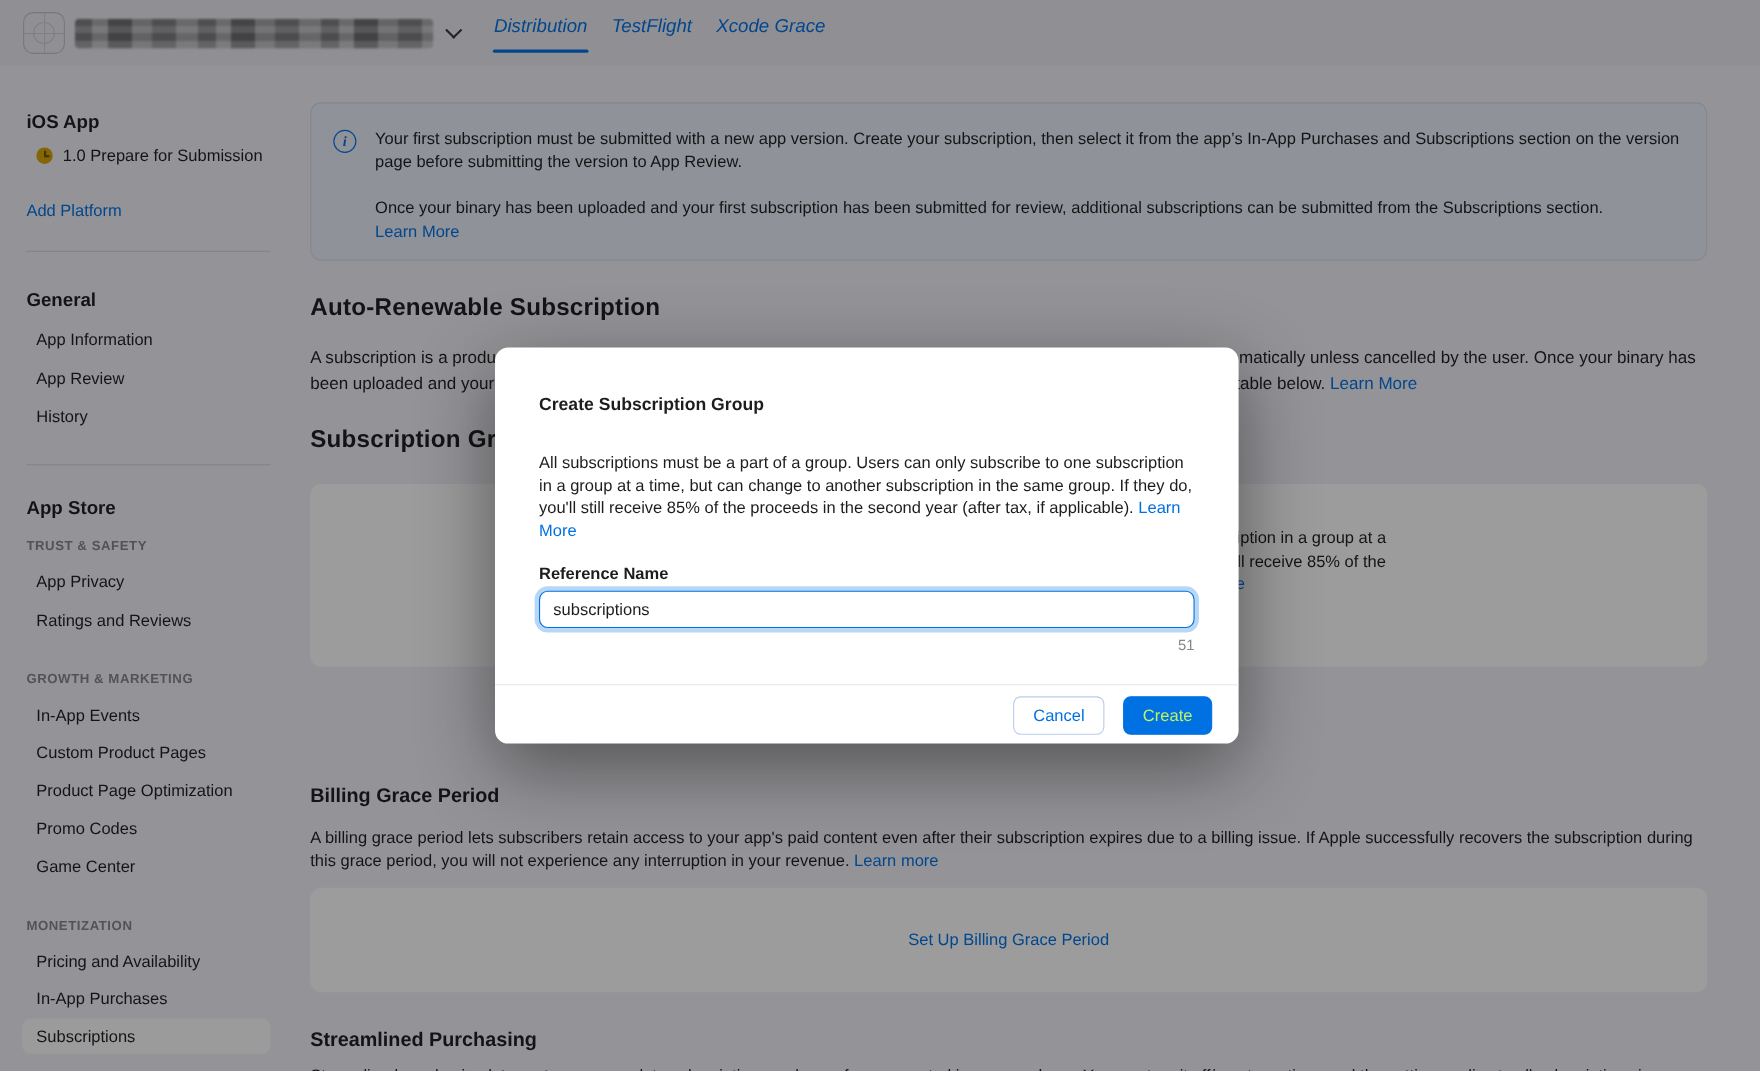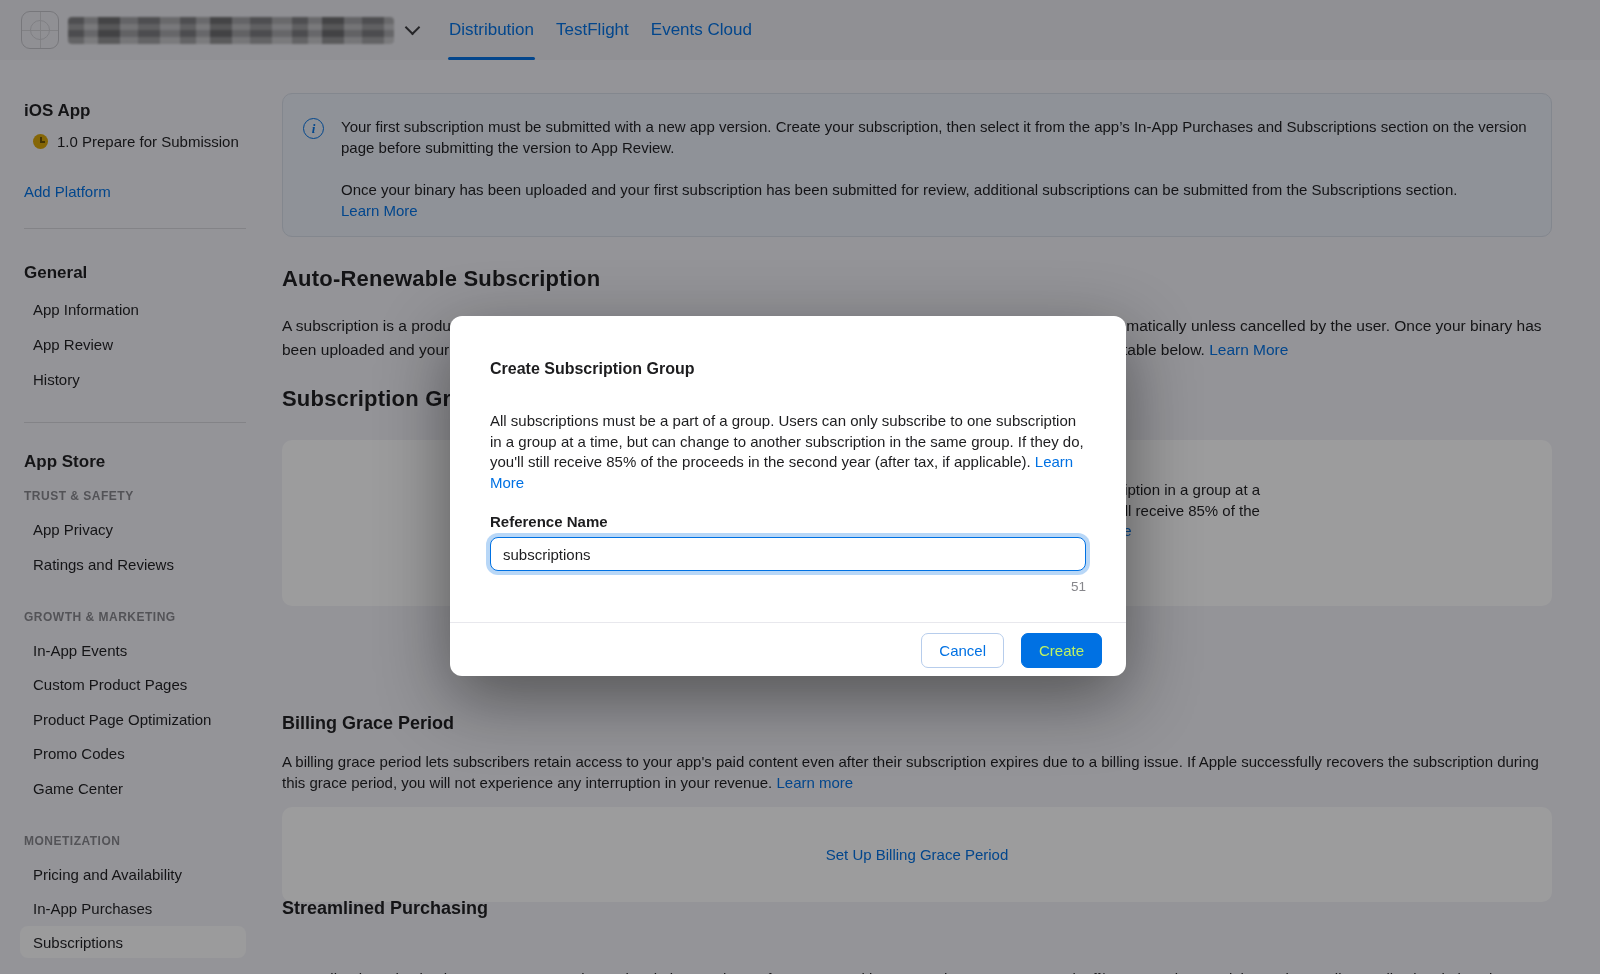--- a/index.html
+++ b/index.html
@@ -18,21 +18,21 @@
   .app-icon{width:38px;height:38px;margin-left:21px;border-radius:9px;border:1px solid #c2c2c7;flex:none;position:relative;
     background:linear-gradient(#d2d2d6 0 0) center/100% 1px no-repeat,linear-gradient(#d2d2d6 0 0) center/1px 100% no-repeat;}
   .app-icon::after{content:"";position:absolute;inset:8px;border:1px solid #cfcfd4;border-radius:50%;}
   .redacted{width:326px;height:27px;margin-left:9px;border-radius:4px;flex:none;filter:blur(1px);
     background-image:
       repeating-linear-gradient(0deg, rgba(255,255,255,.20) 0 7px, rgba(0,0,0,.10) 7px 14px, rgba(255,255,255,.16) 14px 20px, rgba(0,0,0,.08) 20px 27px),
       repeating-linear-gradient(90deg, rgba(0,0,0,.30) 0 16px, rgba(0,0,0,.05) 16px 30px, rgba(0,0,0,.40) 30px 52px, rgba(0,0,0,.10) 52px 70px, rgba(0,0,0,.30) 70px 92px, rgba(0,0,0,.06) 92px 112px),
       linear-gradient(#c4c4c7,#c4c4c7);}
   .chev{width:11px;height:11px;border-right:2.2px solid #3a3a3c;border-bottom:2.2px solid #3a3a3c;transform:rotate(45deg);margin:-5px 0 0 13px;flex:none;}
   .tabs{display:flex;margin-left:20px;height:60px;}
-  .tab{height:60px;display:flex;align-items:center;padding:0 11px;color:var(--blue);font-size:17px;font-weight:500;position:relative;cursor:pointer;}
+  .tab{height:48px;display:flex;align-items:center;padding:0 11px;color:var(--blue);font-size:17px;font-weight:500;position:relative;cursor:pointer;font-style:italic;}
   .tab.active::after{content:"";position:absolute;left:10px;right:10px;bottom:0;height:3px;background:var(--blue);border-radius:2px;}
 
   
   .sidebar{position:absolute;top:60px;left:0;width:281px;bottom:0;}
   .si{position:absolute;left:33px;font-size:15px;color:var(--text);line-height:20px;cursor:pointer;}
   .sh{position:absolute;left:24px;font-size:17px;font-weight:700;line-height:22px;}
   .sg{position:absolute;left:24px;font-size:12px;font-weight:700;color:var(--muted);letter-spacing:.5px;line-height:16px;}
   .sdiv{position:absolute;left:24px;width:222px;border-top:1px solid var(--divider);}
   .status-row{position:absolute;left:33px;display:flex;align-items:center;gap:9px;font-size:15px;}
   .clock{width:15px;height:15px;border-radius:50%;background:#d9a504;position:relative;flex:none;}
@@ -75,21 +75,21 @@
 </head>
 <body>
 
 <div class="topbar">
   <div class="app-icon"></div>
   <div class="redacted"></div>
   <div class="chev"></div>
   <div class="tabs">
     <div class="tab active">Distribution</div>
     <div class="tab">TestFlight</div>
-    <div class="tab">Events Cloud</div>
+    <div class="tab">Xcode Grace</div>
   </div>
 </div>
 
 <div class="sidebar">
   <div class="sh" style="top:40px">iOS App</div>
   <div class="status-row" style="top:73px">
     <span class="clock"></span>
     <span>1.0 Prepare for Submission</span>
   </div>
   <div class="add-platform" style="top:123px">Add Platform</div>
@@ -146,21 +146,21 @@
 
   <div class="h-lg" style="top:713px">Billing Grace Period</div>
   <div class="para billing-para">
     <span>A billing grace period lets subscribers retain access to your app's paid content even after their subscription expires due to a billing issue. If Apple successfully recovers the subscription during this grace period, you will not experience any interruption in your revenue.</span>
     <a class="link">Learn more</a>
   </div>
   <div class="card grace-card">
     <a class="link">Set Up Billing Grace Period</a>
   </div>
 
-  <div class="h-lg" style="top:898px">Streamlined Purchasing</div>
+  <div class="h-lg" style="top:935px">Streamlined Purchasing</div>
   <div class="para stream-para">
     <span>Streamlined purchasing lets customers complete subscription purchases for a promoted in-app purchase. You can turn it off/on at any time, and the setting applies to all subscriptions in your app.</span>
     
   </div>
 </div>
 
 <div class="backdrop"></div>
 <div class="modal">
   <div class="m-title">Create Subscription Group</div>
   <div class="m-body">

